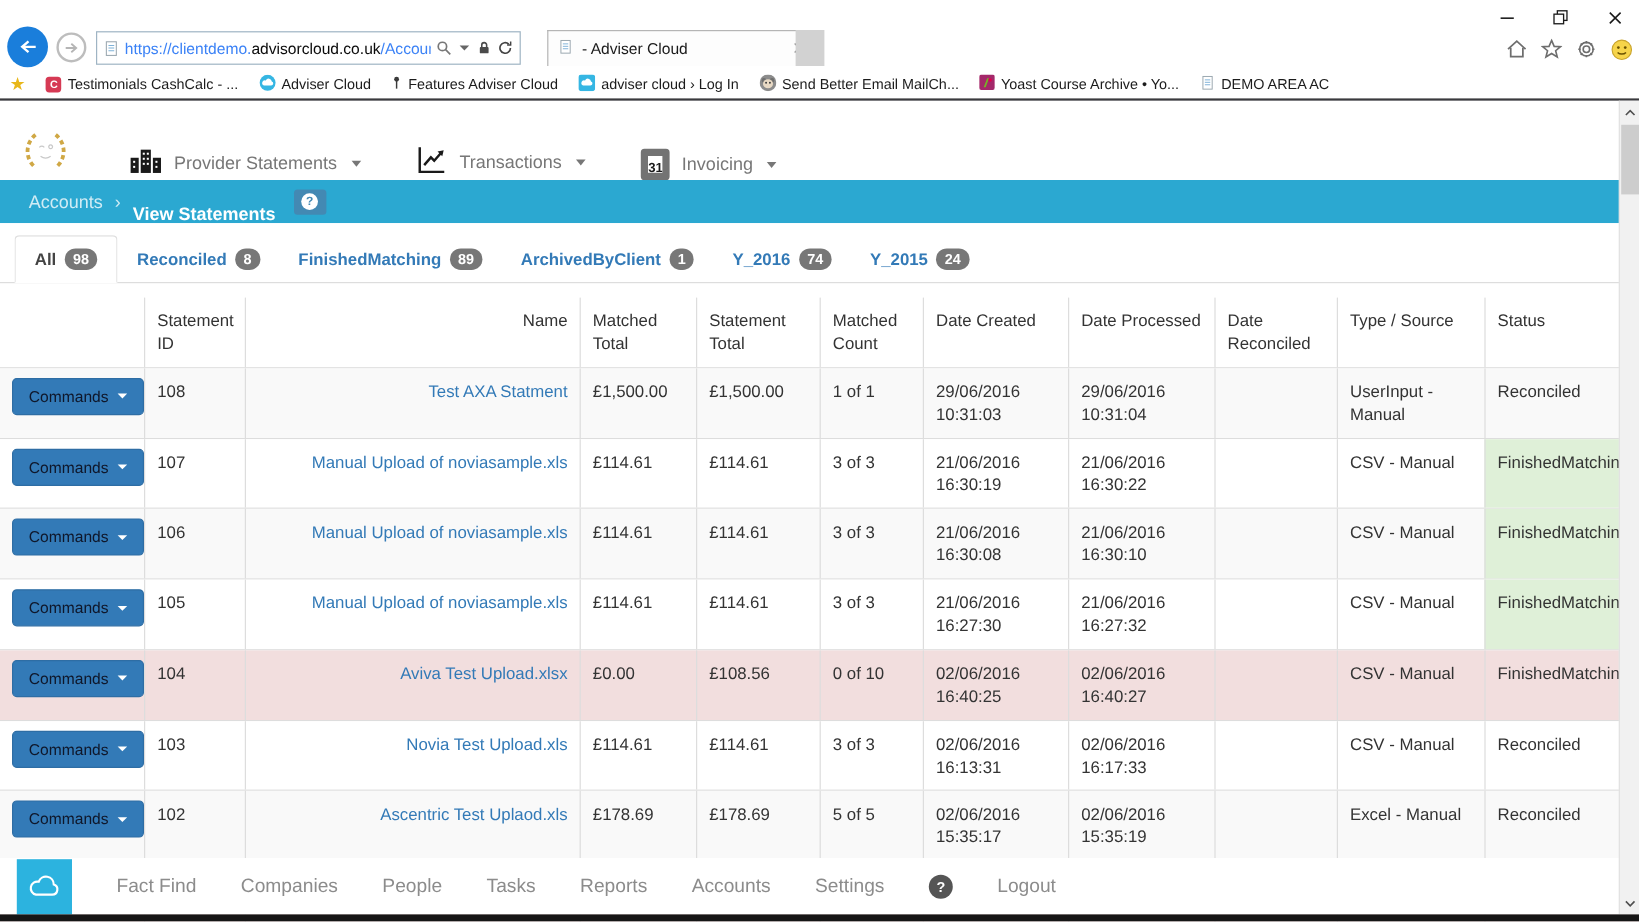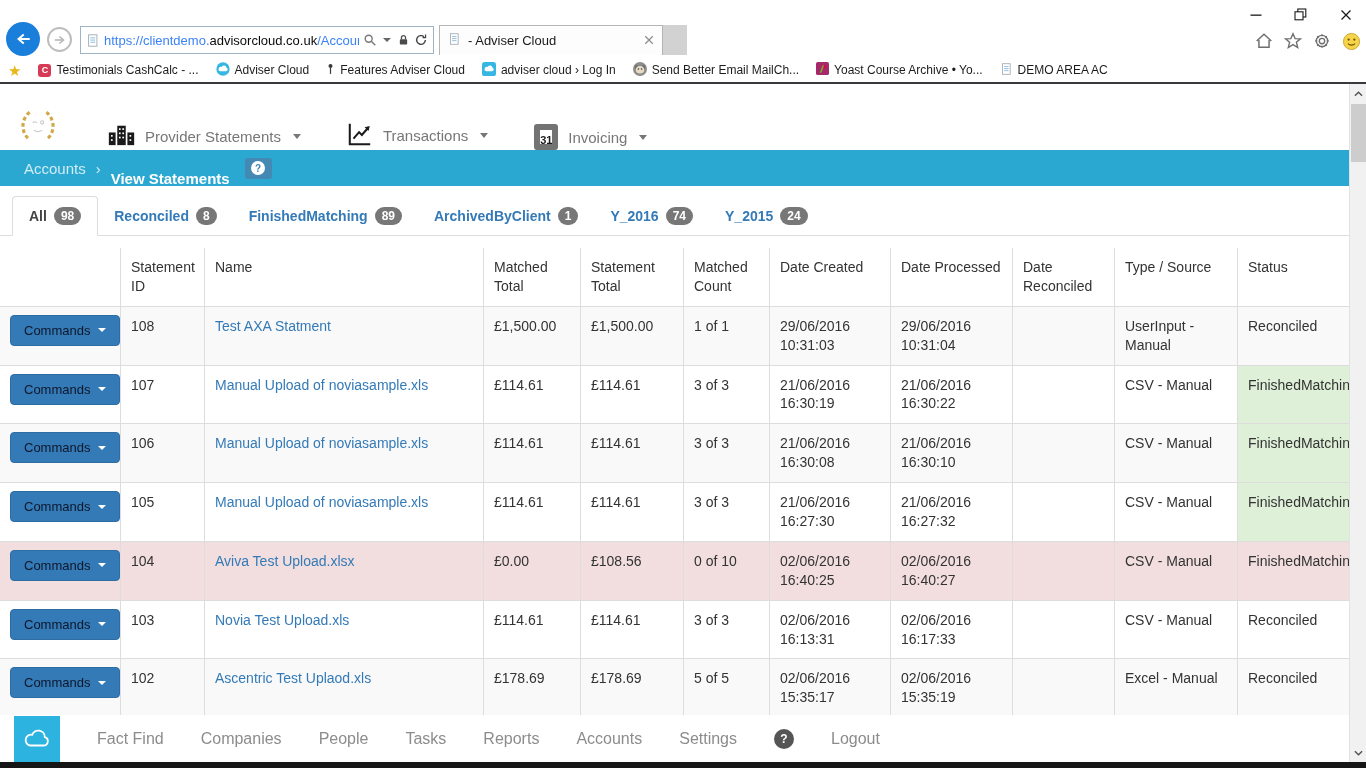--- a/index.html
+++ b/index.html
@@ -16,21 +16,21 @@
   .btn-fwd  { position:absolute; left:47px; top:27px; width:25px; height:25px; border-radius:50%;
               border:2px solid #bdbdbd; display:flex; align-items:center; justify-content:center; cursor:pointer; }
 
   .urlbar { position:absolute; left:80px; top:26px; width:354px; height:28px; background:#fff;
             border:1px solid #9fb4c4; display:flex; align-items:center; padding:0 5px; gap:4px; }
   .url-text { flex:1; font-size:13px; white-space:nowrap; overflow:hidden; }
   .url-gray { color:#3b82f6; } .url-dark { color:#0a0a0a; }
   .url-ico { display:flex; align-items:center; cursor:pointer; }
   .caret-sm { width:0; height:0; border-left:4px solid transparent; border-right:4px solid transparent; border-top:4px solid #666; margin:0 2px; }
 
-  .btab { position:absolute; left:439px; top:25px; width:224px; height:30px; background:#fdfdfd;
+  .btab { position:absolute; left:456px; top:25px; width:224px; height:30px; background:#fdfdfd;
           border:1px solid #b5b5b5; border-bottom:none; display:flex; align-items:center; gap:7px;
           padding:0 8px; font-size:13px; color:#1a1a1a; }
   .btab-title { flex:1; white-space:nowrap; overflow:hidden; }
   .newtab { position:absolute; left:663px; top:25px; width:24px; height:30px; background:#d2d2d2; cursor:pointer; }
 
   .chrome-icons { position:absolute; top:31px; right:5px; display:flex; gap:9px; align-items:center; }
   .chrome-icons .ci { width:20px; height:20px; display:flex; align-items:center; justify-content:center; cursor:pointer; }
 
   
   .favbar { position:absolute; top:58px; left:0; width:1366px; height:24px; background:#fff; display:flex;
@@ -70,21 +70,21 @@
               cursor:pointer; font-weight:bold; }
   .tab-item.active { background:#fff; border:1px solid #ddd; border-bottom:1px solid #fff; border-radius:4px 4px 0 0;
                      color:#444; margin-bottom:-1px; }
   .badge { background:#777; color:#fff; border-radius:10px; font-size:12px; font-weight:bold; padding:3px 7px; line-height:1; }
 
   
   .table { position:absolute; top:248px; left:0; width:1366px; font-size:14px; color:#333; z-index:1; }
   .trow { display:flex; min-height:54px; border-bottom:1px solid #ddd; background:#fff; align-items:stretch; }
   .tc { padding:10px; border-left:1px solid #ddd; overflow:hidden; line-height:1.35; }
   .trow .tc:first-child { border-left:none; }
-  .c0{width:120px;} .c1{width:84px;} .c2{width:279px;} .c3{width:97px;} .c4{width:103px;} .c5{width:86px;}
+  .c0{width:120px;} .c1{width:84px;} .c2{width:279px;text-align:right;} .c3{width:97px;} .c4{width:103px;} .c5{width:86px;}
   .c6{width:121px;} .c7{width:122px;} .c8{width:102px;} .c9{width:123px;} .c10{width:129px; white-space:nowrap;}
   .row-alt { background:#f9f9f9; }
   .row-white { background:#fff; }
   .row-pink { background:#f2dede; }
   .st-green { background:#dff0d8; }
   .st-plain { }
   .btn-commands { background:#337ab7; border:1px solid #2e6da4; color:#0f172a; font-size:13px; padding:7px 13px;
                   border-radius:4px; display:inline-flex; align-items:center; gap:8px; cursor:pointer;
                   font-family:inherit; margin-top:-2px; }
   .caret { width:0; height:0; border-left:4px solid transparent; border-right:4px solid transparent; border-top:4px solid #fff; }

